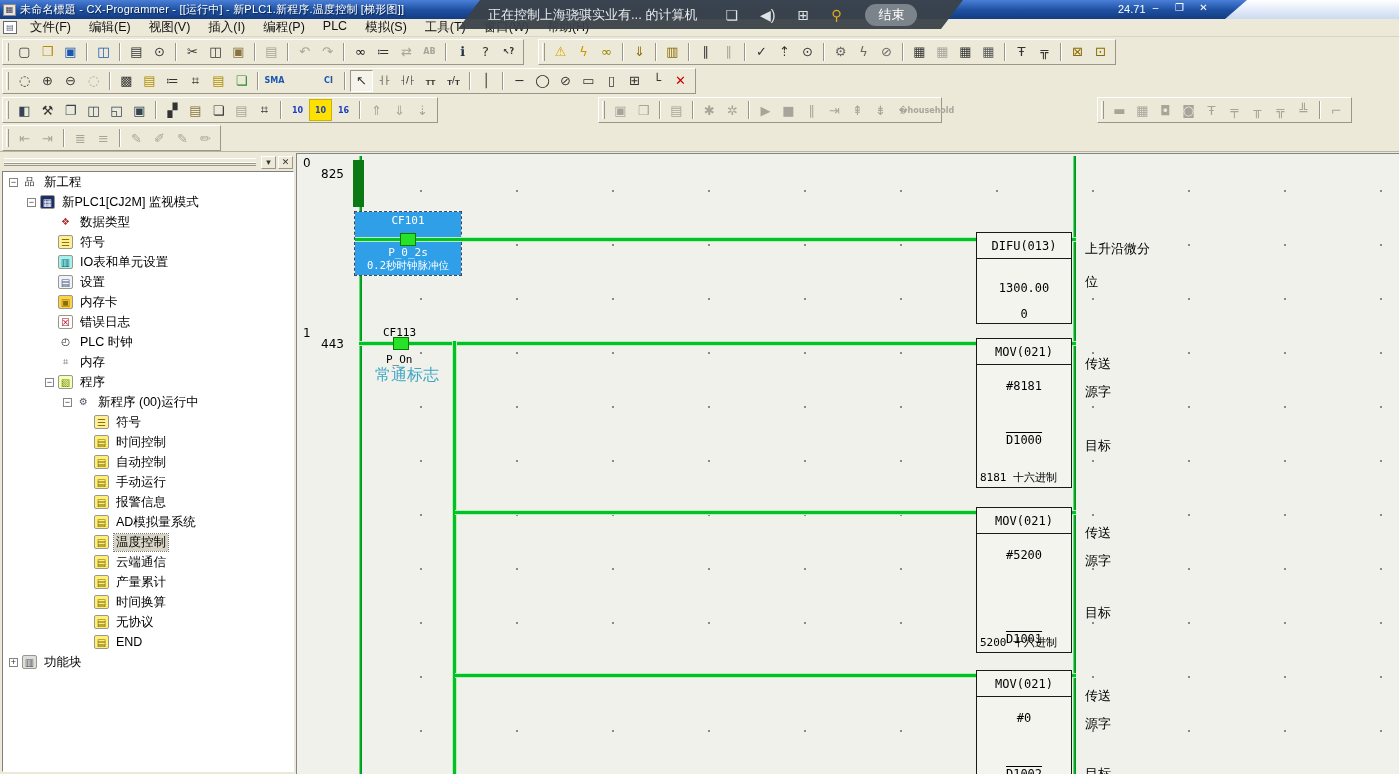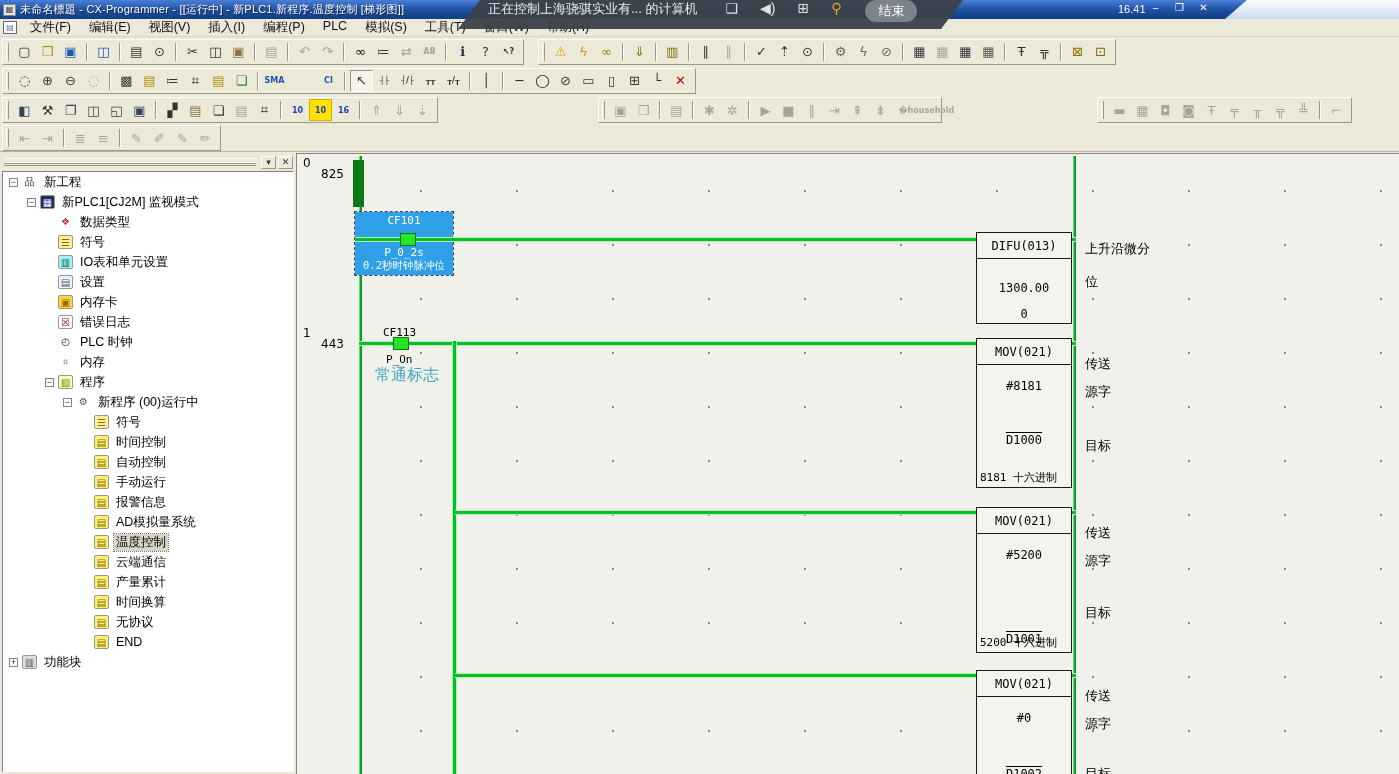--- a/index.html
+++ b/index.html
@@ -16,21 +16,21 @@
   .appicon{width:13px;height:12px;margin:0 4px 0 3px;background:#e8e4d8;border:1px solid #889;
     color:#335;font-size:8px;line-height:10px;text-align:center;}
   .titletext{white-space:nowrap;letter-spacing:.2px;text-shadow:1px 1px 1px #0008;}
   .partial-ip{position:absolute;top:3px;left:1118px;color:#fff;font-size:11px;}
   .winbtn{position:absolute;top:2px;width:17px;height:13px;color:#fff;font-size:10px;
     line-height:12px;text-align:center;}
   
   .remotebar{position:absolute;left:458px;top:0;width:505px;height:29px;z-index:50;
     background:rgba(58,65,73,.95);
     clip-path:polygon(0 100%,22px 0,100% 0,calc(100% - 22px) 100%);
-    display:flex;align-items:flex-start;color:#e8eaec;font-size:13px;}
+    display:flex;align-items:center;color:#e8eaec;font-size:13px;}
   .remotebar .msg{margin-left:30px;white-space:nowrap;}
   .rb-icons{display:flex;align-items:center;gap:22px;margin-left:28px;}
   .rb-ic{font-size:14px;color:#dfe3e6;}
   .rb-end{background:#7b838b;border-radius:12px;padding:2px 13px;margin-left:24px;font-size:13px;color:#fff;}
   
   .menubar{position:absolute;left:0;top:19px;width:1399px;height:18px;background:#ece9d8;
     display:flex;align-items:center;font-size:12.5px;color:#111;border-bottom:1px solid #d8d4c8;}
   .mdiicon{width:14px;height:13px;margin:0 4px 0 3px;border:1px solid #667;background:#fff;
     font-size:8px;line-height:11px;text-align:center;color:#557;}
   .menuitem{padding:1px 9px;}
@@ -76,21 +76,21 @@
   .rnum{position:absolute;font-size:12px;color:#000;font-family:"DejaVu Sans",sans-serif;}
   .rail{position:absolute;width:3px;background:linear-gradient(90deg,#b9eeb9,#00b428 40%,#008a18);}
   .hwire{position:absolute;height:5px;
     background:linear-gradient(180deg,#b9eeb9 0 1px,#00c226 1px 4px,#b9eeb9 4px);}
   .vwire{position:absolute;width:5px;
     background:linear-gradient(90deg,#b9eeb9 0 1px,#00c226 1px 4px,#b9eeb9 4px);}
   .banner-block{position:absolute;left:56px;top:6px;width:11px;height:47px;background:#0c7a14;}
   .banner{position:absolute;left:67px;top:6px;width:1036px;height:47px;background:#ffff00;
     color:#151500;font-size:13px;font-family:"Liberation Sans",sans-serif;}
   .banner div{position:absolute;left:38px;white-space:nowrap;}
-  .selblock{position:absolute;left:58px;top:58px;width:98px;height:63px;background:#2f9fe8;
+  .selblock{position:absolute;left:58px;top:58px;width:106px;height:63px;background:#2f9fe8;
     outline:1px dashed #446;color:#fff;font-size:11px;text-align:center;}
   .selblock .ln{position:absolute;left:0;width:100%;}
   .c-square{position:absolute;width:16px;height:13px;background:#27e327;border:1px solid #067a06;}
   .ibox{position:absolute;left:679px;width:96px;background:#f4f4ef;border:1px solid #1a1a1a;
     font-size:12px;color:#000;text-align:center;}
   .ibox .hd{border-bottom:1px solid #1a1a1a;padding:6px 0 5px;}
   .ibox .op{position:absolute;left:0;width:100%;}
   .ov{text-decoration:overline;}
   .watch{position:absolute;left:3px;bottom:2px;font-size:11px;white-space:nowrap;}
   .oplabel{position:absolute;left:788px;font-size:13px;color:#000;font-family:"Liberation Sans",sans-serif;white-space:nowrap;}
@@ -100,21 +100,21 @@
 </head>
 <body>
 
 <div class="screen">
 
   <div class="titlebar-bg"></div>
   <div class="titlebar">
     <span class="appicon">▦</span>
     <span class="titletext">未命名標題 - CX-Programmer - [[运行中] - 新PLC1.新程序.温度控制 [梯形图]]</span>
   </div>
-  <span class="partial-ip">16.41</span>
+  <span class="partial-ip">24.71</span>
   <div id="winbtns">
       <span class="winbtn" style="left: 1147px;">–</span>
       <span class="winbtn" style="left: 1171px;">❐</span>
       <span class="winbtn" style="left: 1195px;">✕</span>
     </div>
 
   <div class="remotebar">
     <span class="msg">正在控制上海骁骐实业有... 的计算机</span>
     <span class="rb-icons" id="rb-icons">
         <span class="rb-ic">❏</span>

